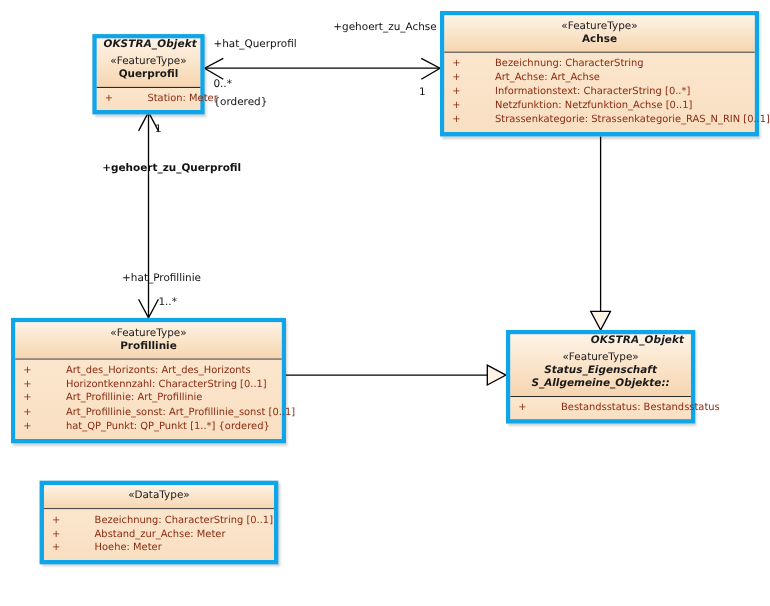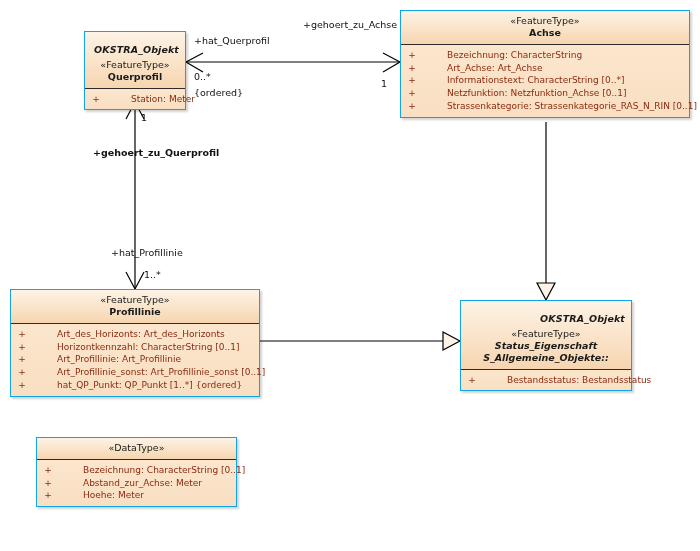--- a/index.html
+++ b/index.html
@@ -19,34 +19,34 @@
     position: absolute;
     left: 0; top: 0;
     width: 700px;
     height: 551px;
   }
 
   
   .uml-box {
     position: absolute;
     box-sizing: border-box;
-    border: 1px solid #0ea5e9;
+    border: 4px solid #0ea5e9;
     background: #e5e5e5;
     box-shadow: 2px 2px 2px rgba(0,0,0,0.18);
     z-index: 5;
   }
   .box-header {
     box-sizing: border-box;
     padding: 4px 6px 5px 6px;
     background: linear-gradient(to bottom, #fdf3e6 0%, #fae3c8 55%, #f6d5b0 100%);
     text-align: center;
     line-height: 1.25;
   }
   .box-header.has-ns {
-    padding-top: 12px;
+    padding-top: 0;
   }
   .owner-line {
     text-align: right;
     font-style: italic;
     font-weight: bold;
     font-size: 9.5px;
     color: #1a1a1a;
     margin-bottom: 3px;
     letter-spacing: .1px;
   }
@@ -245,21 +245,21 @@
   </div>
   <div class="divider"></div>
   <div class="attr-compartment">
     <div class="attr-row">
       <span class="attr-vis">+</span>
       <span class="attr-text">Bestandsstatus: Bestandsstatus</span>
     </div>
   </div>
 </div>
 
-<div class="uml-box" style="left:36px; top:437px; width:201px;">
+<div class="uml-box" style="left:36px; top:437px; width:217px;">
   <div class="box-header">
     <div class="stereotype">«DataType»</div>
   </div>
   <div class="divider"></div>
   <div class="attr-compartment">
     <div class="attr-row">
       <span class="attr-vis">+</span>
       <span class="attr-text">Bezeichnung: CharacterString [0..1]</span>
     </div>
     <div class="attr-row">

